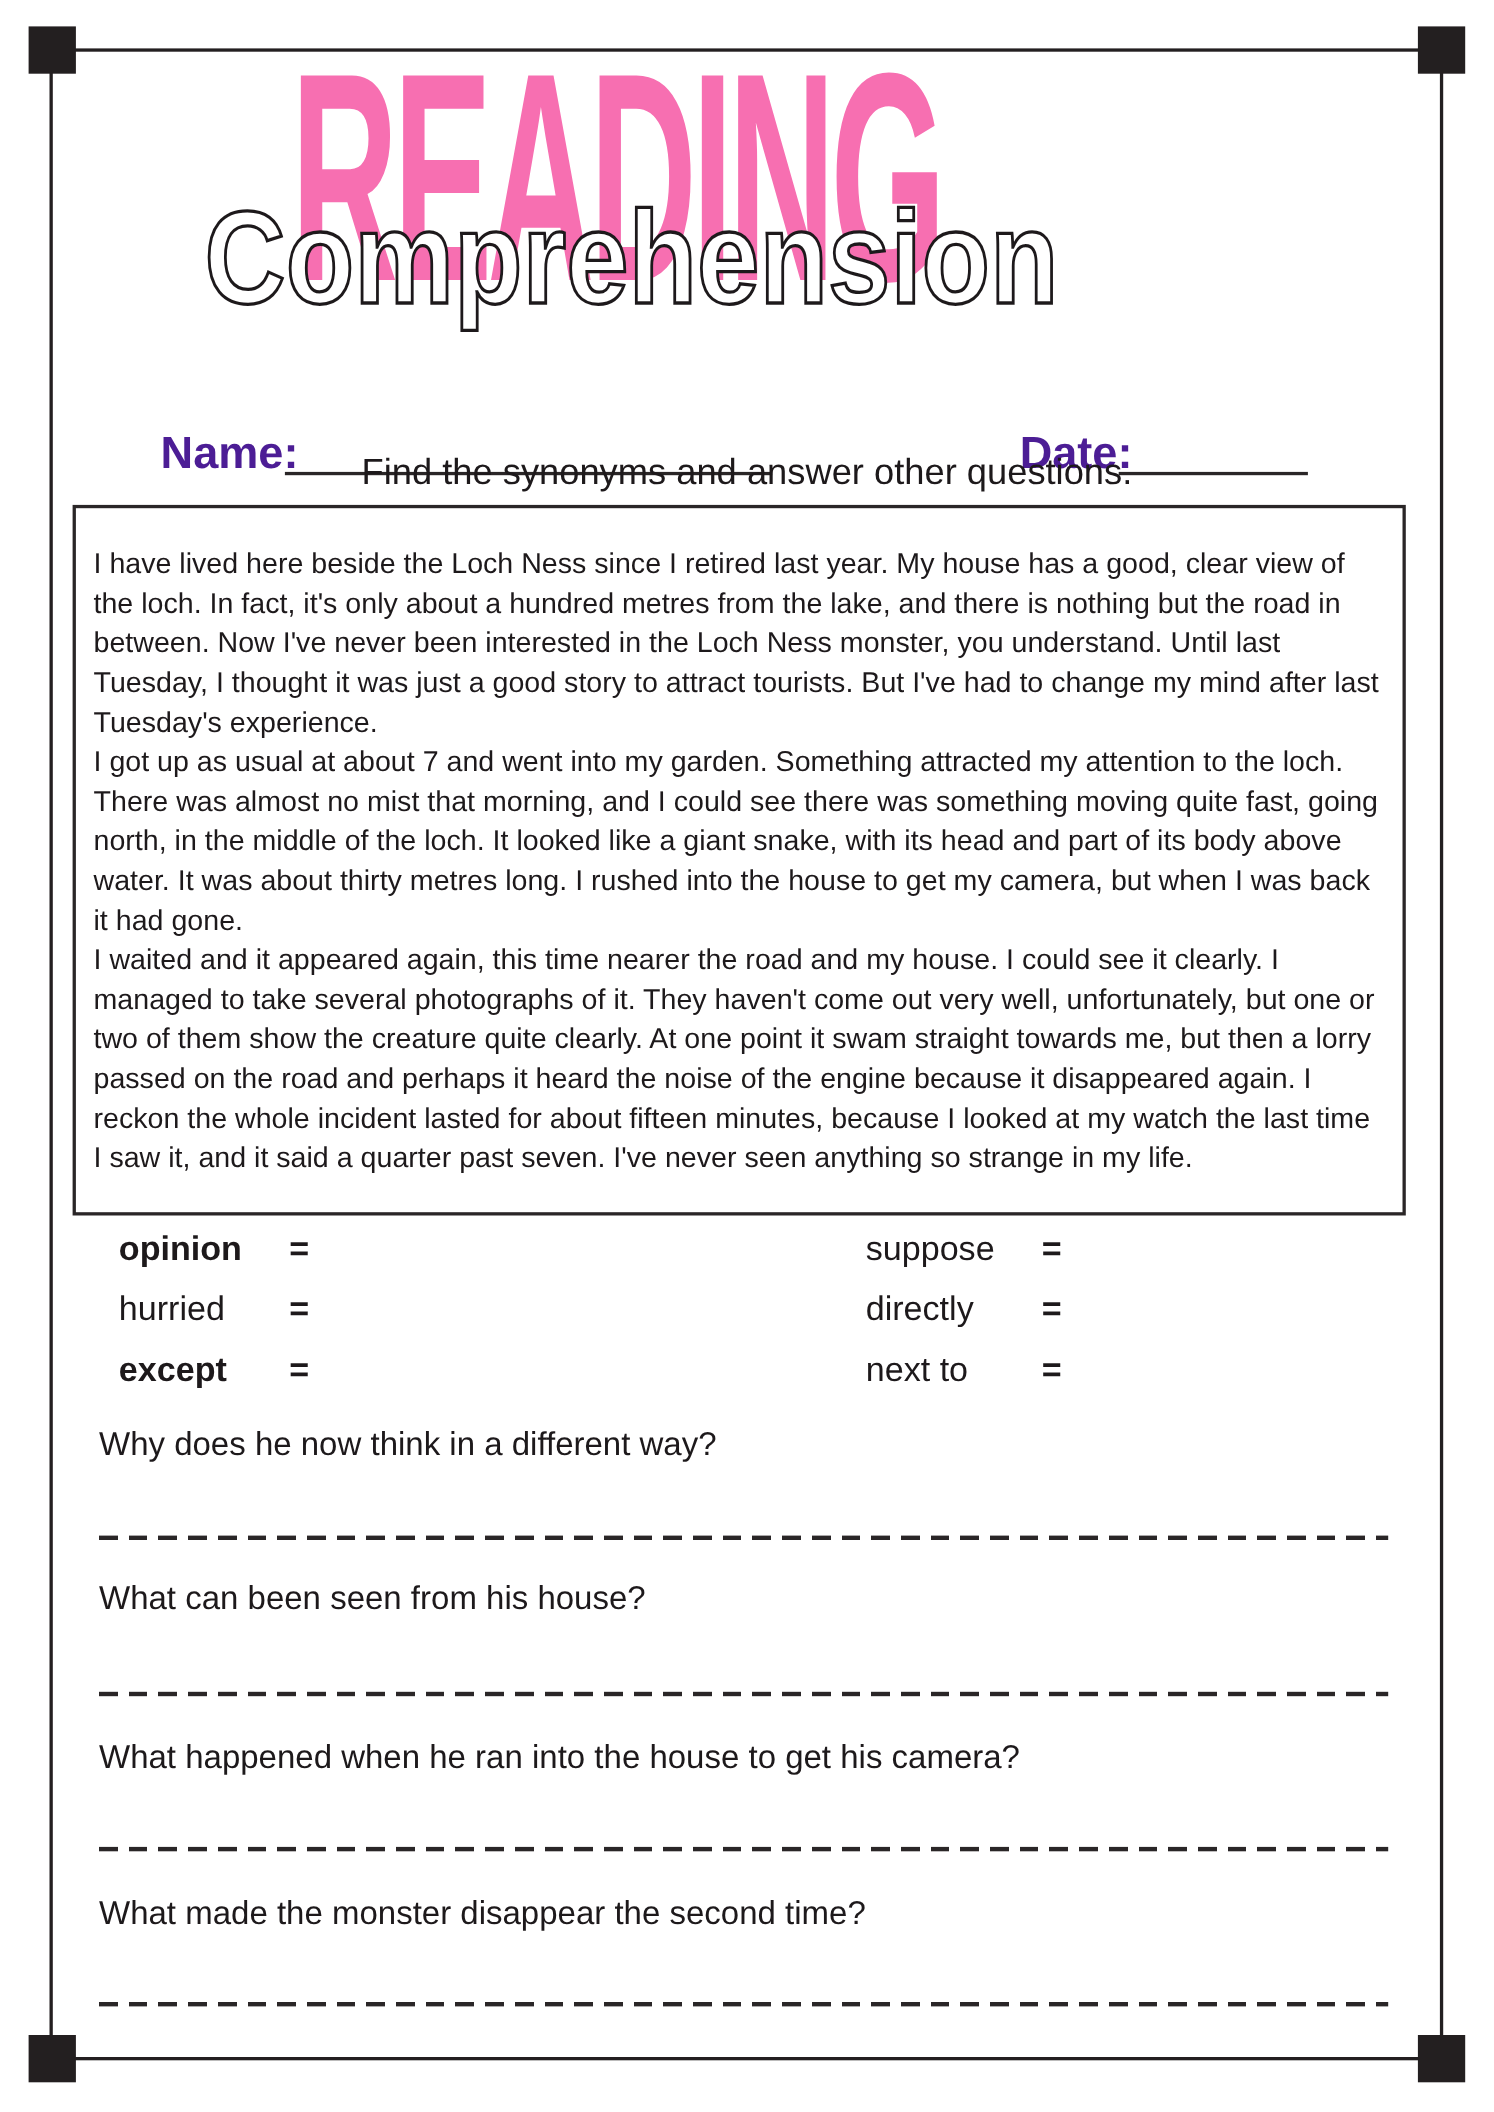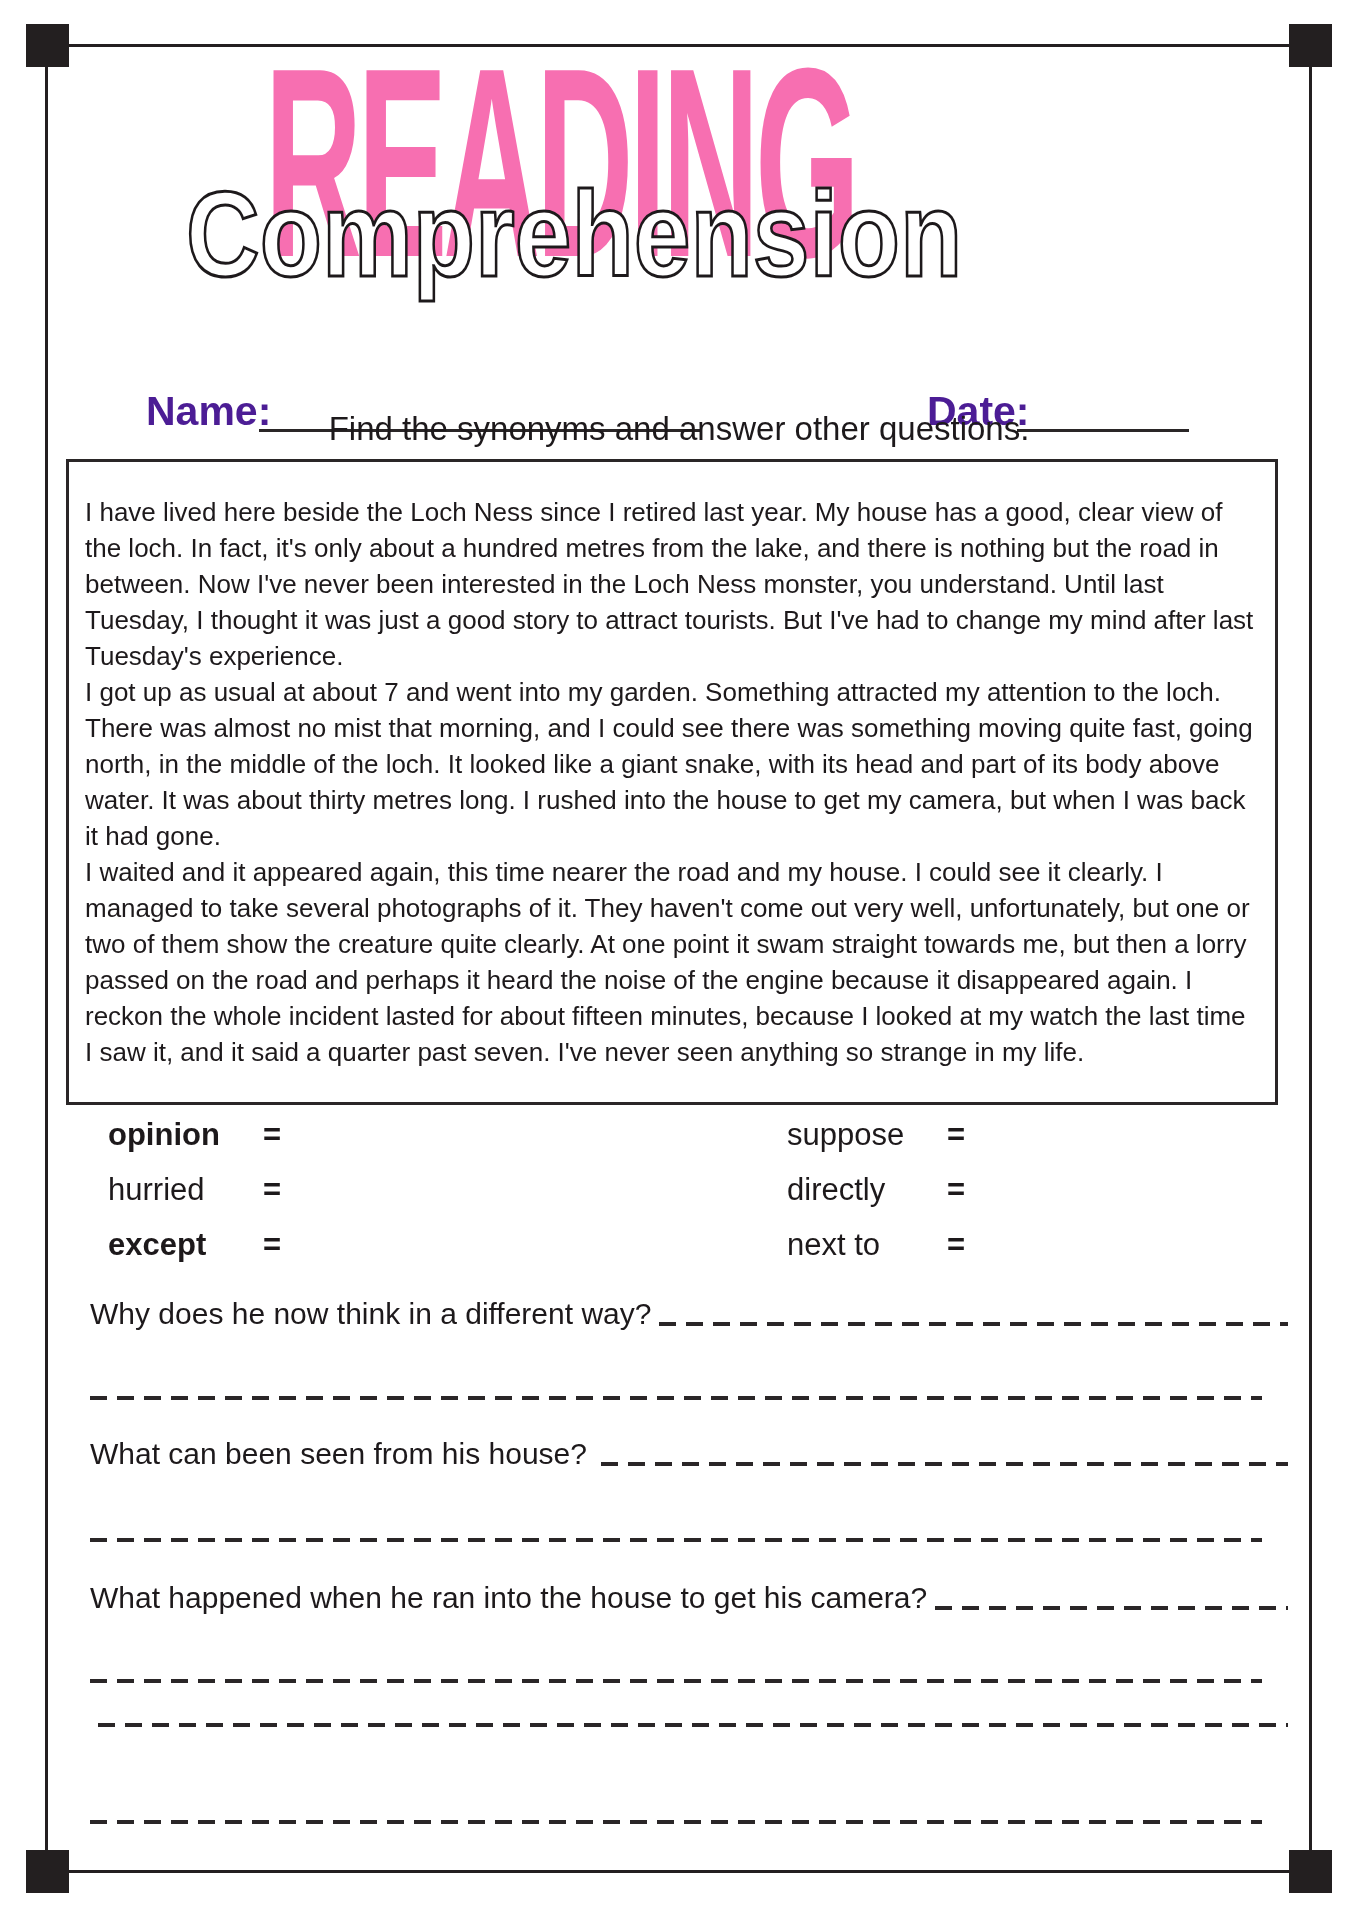--- a/index.html
+++ b/index.html
@@ -46,21 +46,21 @@
   .passage-box p{
     margin:0;font-size:26px;line-height:36px;text-align:left;color:#1d191b;
   }
 
   
   .syn-word{position:absolute;font-size:31px;color:#1d191b;}
   .syn-eq{position:absolute;font-size:31px;font-weight:700;color:#1d191b;}
 
   
   .question-row{
-    position:absolute;left:90px;right:70px;display:flex;align-items:baseline;
+    position:absolute;left:90px;right:70px;display:flex;align-items:baseline;flex-direction:column;
   }
   .question-row .q-text{
     font-size:30px;color:#1d191b;white-space:nowrap;
   }
   .q-blank{
     flex:1;height:4px;align-self:flex-end;margin:0 0 5px 8px;
     background:repeating-linear-gradient(90deg,#2a2627 0 17px,transparent 17px 27px);
   }
   .answer-line{
     position:absolute;left:90px;width:1172px;height:4px;
@@ -125,15 +125,16 @@
 </div>
 <div class="answer-line" style="top:1538px;"></div>
 
 <div class="question-row" style="top:1581px;">
   <span class="q-text">What happened when he ran into the house to get his camera?</span>
   <div class="q-blank"></div>
 </div>
 <div class="answer-line" style="top:1679px;"></div>
 
 <div class="question-row" style="top:1723px;">
+  <span class="q-text">What made the monster disappear the second time?</span>
   <div class="q-blank"></div>
 </div>
 <div class="answer-line" style="top:1820px;"></div>
 
 </body></html>

